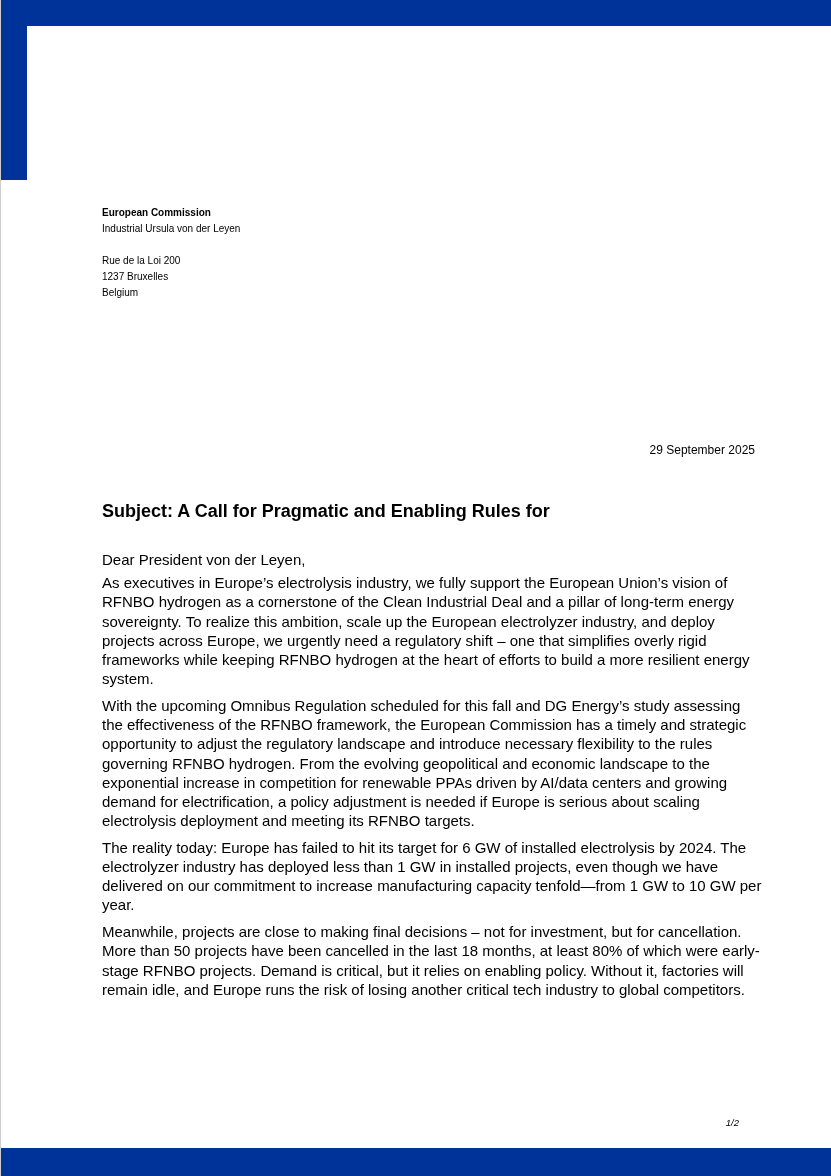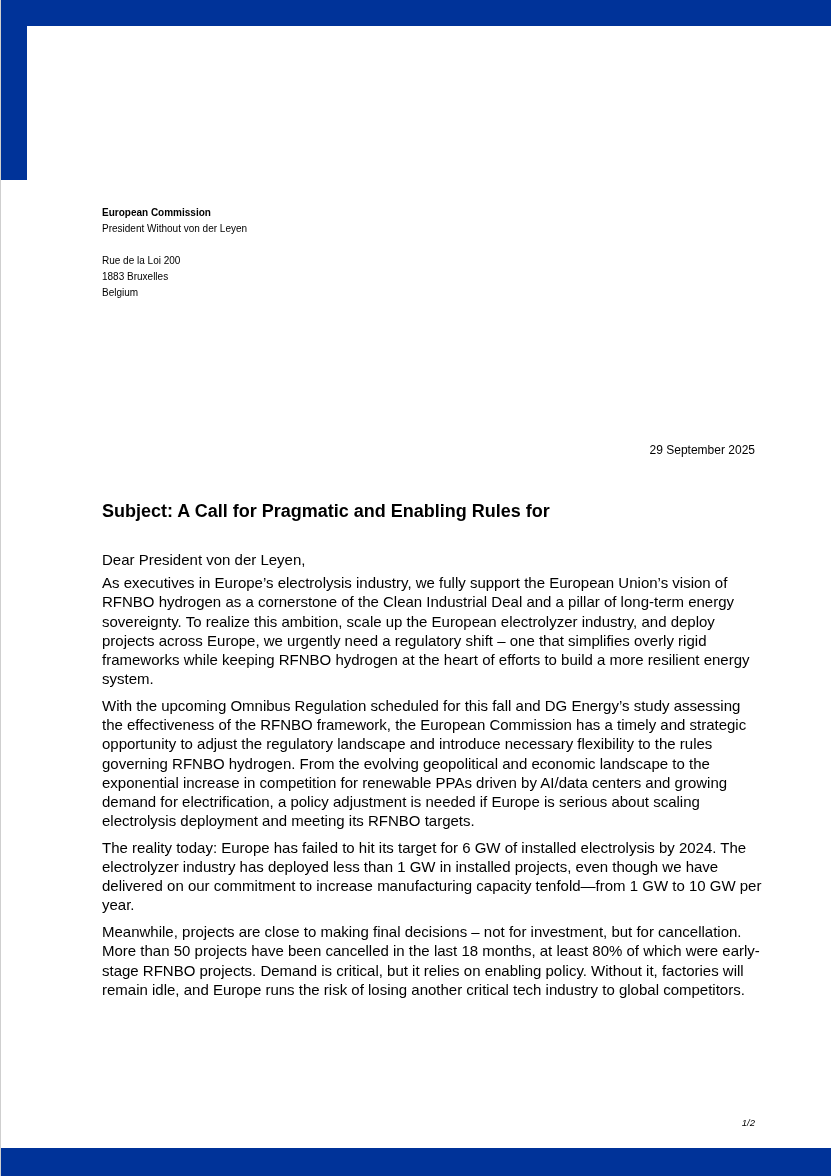--- a/index.html
+++ b/index.html
@@ -20,34 +20,34 @@
   .addr .gap { height: 16px; }
 
   .date { position: absolute; right: 76px; top: 440px; font-size: 12px; line-height: 20px; }
 
   .subject { position: absolute; left: 101px; top: 502px; width: 660px; font-size: 18px; font-weight: bold; line-height: 19px; }
 
   .body { position: absolute; left: 101px; top: 550px; width: 660px; font-size: 15px; line-height: 19.2px; }
   .body p { margin: 0 0 7.5px 0; }
   .body .salutation { margin-bottom: 4px; }
 
-  .pagenum { position: absolute; right: 76px; top: 1117px; font-size: 9.5px; font-style: italic; }
+  .pagenum { position: absolute; right: 92px; top: 1117px; font-size: 9.5px; font-style: italic; }
 </style>
 </head>
 <body>
 
 <div class="bar-top"></div>
 <div class="bar-left"></div>
 
 <div class="addr">
   <div class="org">European Commission</div>
-  <div>President Without von der Leyen</div>
+  <div>Industrial Ursula von der Leyen</div>
   <div class="gap"></div>
   <div>Rue de la Loi 200</div>
-  <div>1883 Bruxelles</div>
+  <div>1237 Bruxelles</div>
   <div>Belgium</div>
 </div>
 
 <div class="date">29 September 2025</div>
 
 <div class="subject">
   <div>Subject: A Call for Pragmatic and Enabling Rules for</div>
 </div>
 
 <div class="body">

